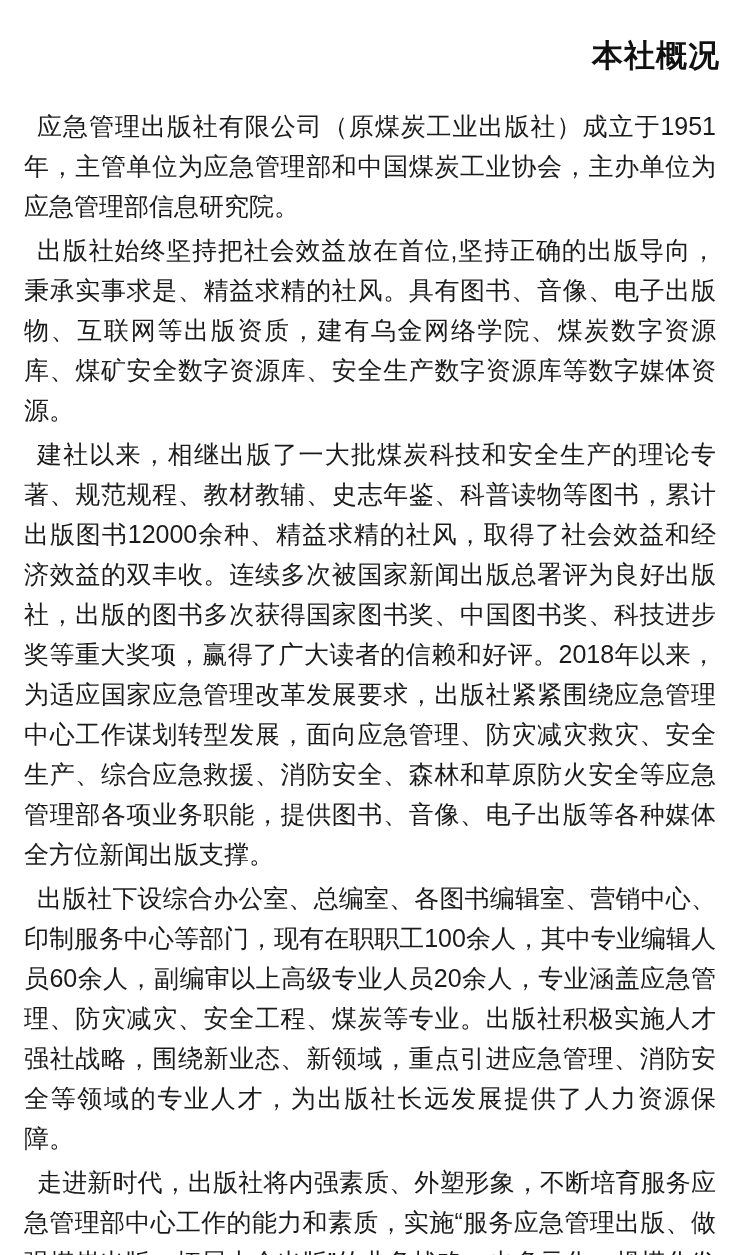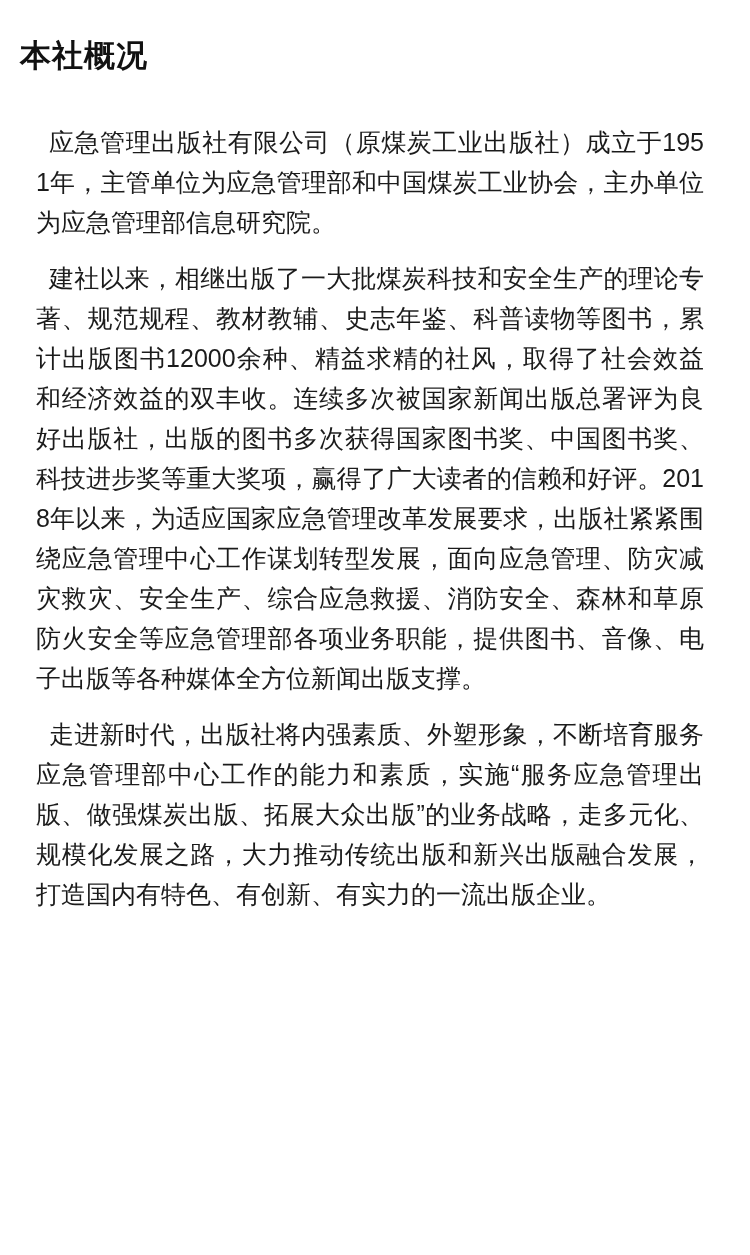--- a/index.html
+++ b/index.html
@@ -12,39 +12,42 @@
     background: #ffffff;
     color: #1b1b1b;
     font-family: "Liberation Sans", "DejaVu Sans", sans-serif;
   }
   .article {
     box-sizing: border-box;
     width: 750px;
     padding: 38px 30px 30px 20px;
   }
   .article h1 {
-    margin: 0 0 48px 0;
+    margin: 0 0 32px 0;
     font-size: 31px;
     line-height: 36px;
     font-weight: 700;
     color: #111111;
     letter-spacing: 1px;
+    text-align: right;
   }
   .article p {
-    margin: 16px;
+    margin: 4px;
     font-size: 25px;
     line-height: 40px;
     text-align: justify;
     text-justify: inter-ideograph;
     text-indent: 13px;
     color: #1b1b1b;
     word-break: break-all;
   }
 </style>
 </head>
 <body>
 
 <div class="article">
   <h1>本社概况</h1>
   <p>应急管理出版社有限公司（原煤炭工业出版社）成立于1951年，主管单位为应急管理部和中国煤炭工业协会，主办单位为应急管理部信息研究院。</p>
+  <p>出版社始终坚持把社会效益放在首位,坚持正确的出版导向，秉承实事求是、精益求精的社风。具有图书、音像、电子出版物、互联网等出版资质，建有乌金网络学院、煤炭数字资源库、煤矿安全数字资源库、安全生产数字资源库等数字媒体资源。</p>
   <p>建社以来，相继出版了一大批煤炭科技和安全生产的理论专著、规范规程、教材教辅、史志年鉴、科普读物等图书，累计出版图书12000余种、精益求精的社风，取得了社会效益和经济效益的双丰收。连续多次被国家新闻出版总署评为良好出版社，出版的图书多次获得国家图书奖、中国图书奖、科技进步奖等重大奖项，赢得了广大读者的信赖和好评。2018年以来，为适应国家应急管理改革发展要求，出版社紧紧围绕应急管理中心工作谋划转型发展，面向应急管理、防灾减灾救灾、安全生产、综合应急救援、消防安全、森林和草原防火安全等应急管理部各项业务职能，提供图书、音像、电子出版等各种媒体全方位新闻出版支撑。</p>
+  <p>出版社下设综合办公室、总编室、各图书编辑室、营销中心、印制服务中心等部门，现有在职职工100余人，其中专业编辑人员60余人，副编审以上高级专业人员20余人，专业涵盖应急管理、防灾减灾、安全工程、煤炭等专业。出版社积极实施人才强社战略，围绕新业态、新领域，重点引进应急管理、消防安全等领域的专业人才，为出版社长远发展提供了人力资源保障。</p>
   <p>走进新时代，出版社将内强素质、外塑形象，不断培育服务应急管理部中心工作的能力和素质，实施“服务应急管理出版、做强煤炭出版、拓展大众出版”的业务战略，走多元化、规模化发展之路，大力推动传统出版和新兴出版融合发展，打造国内有特色、有创新、有实力的一流出版企业。</p>
 </div>
 
 </body></html>

